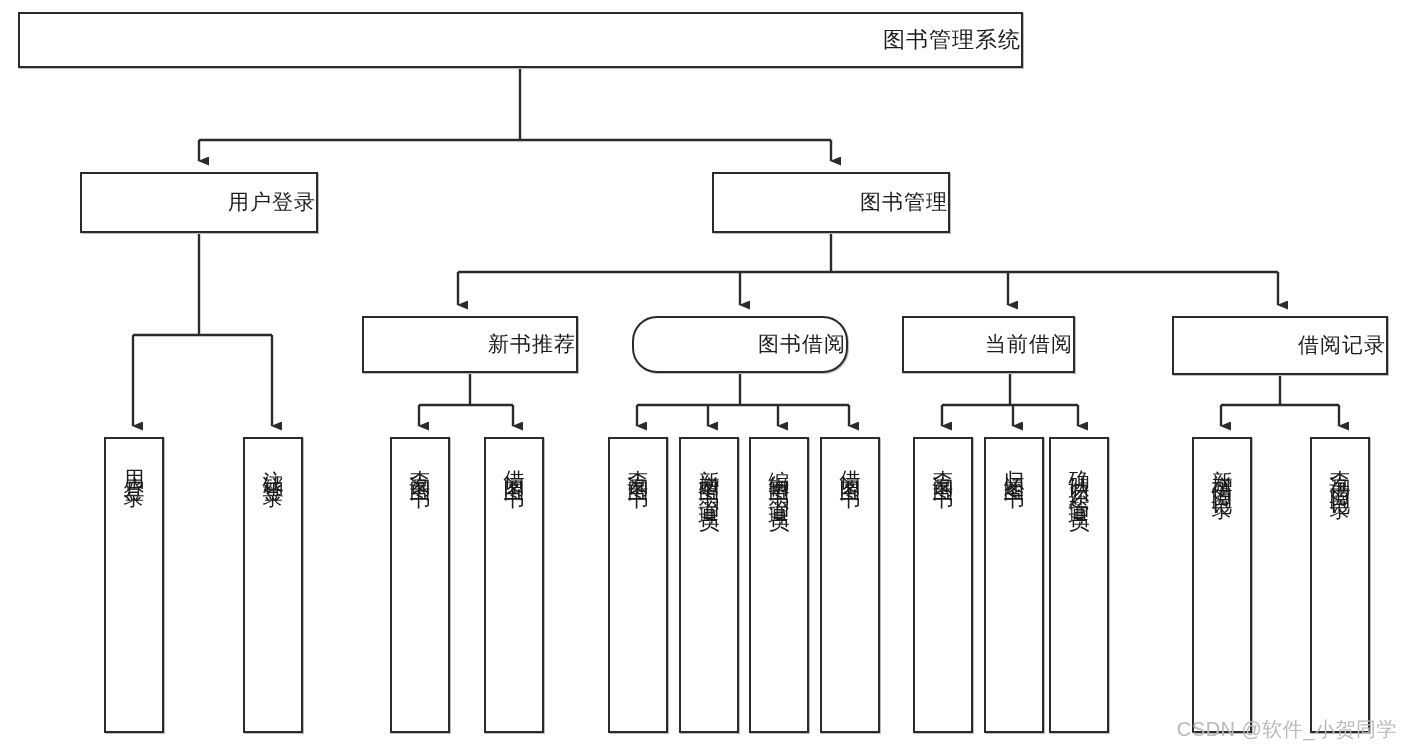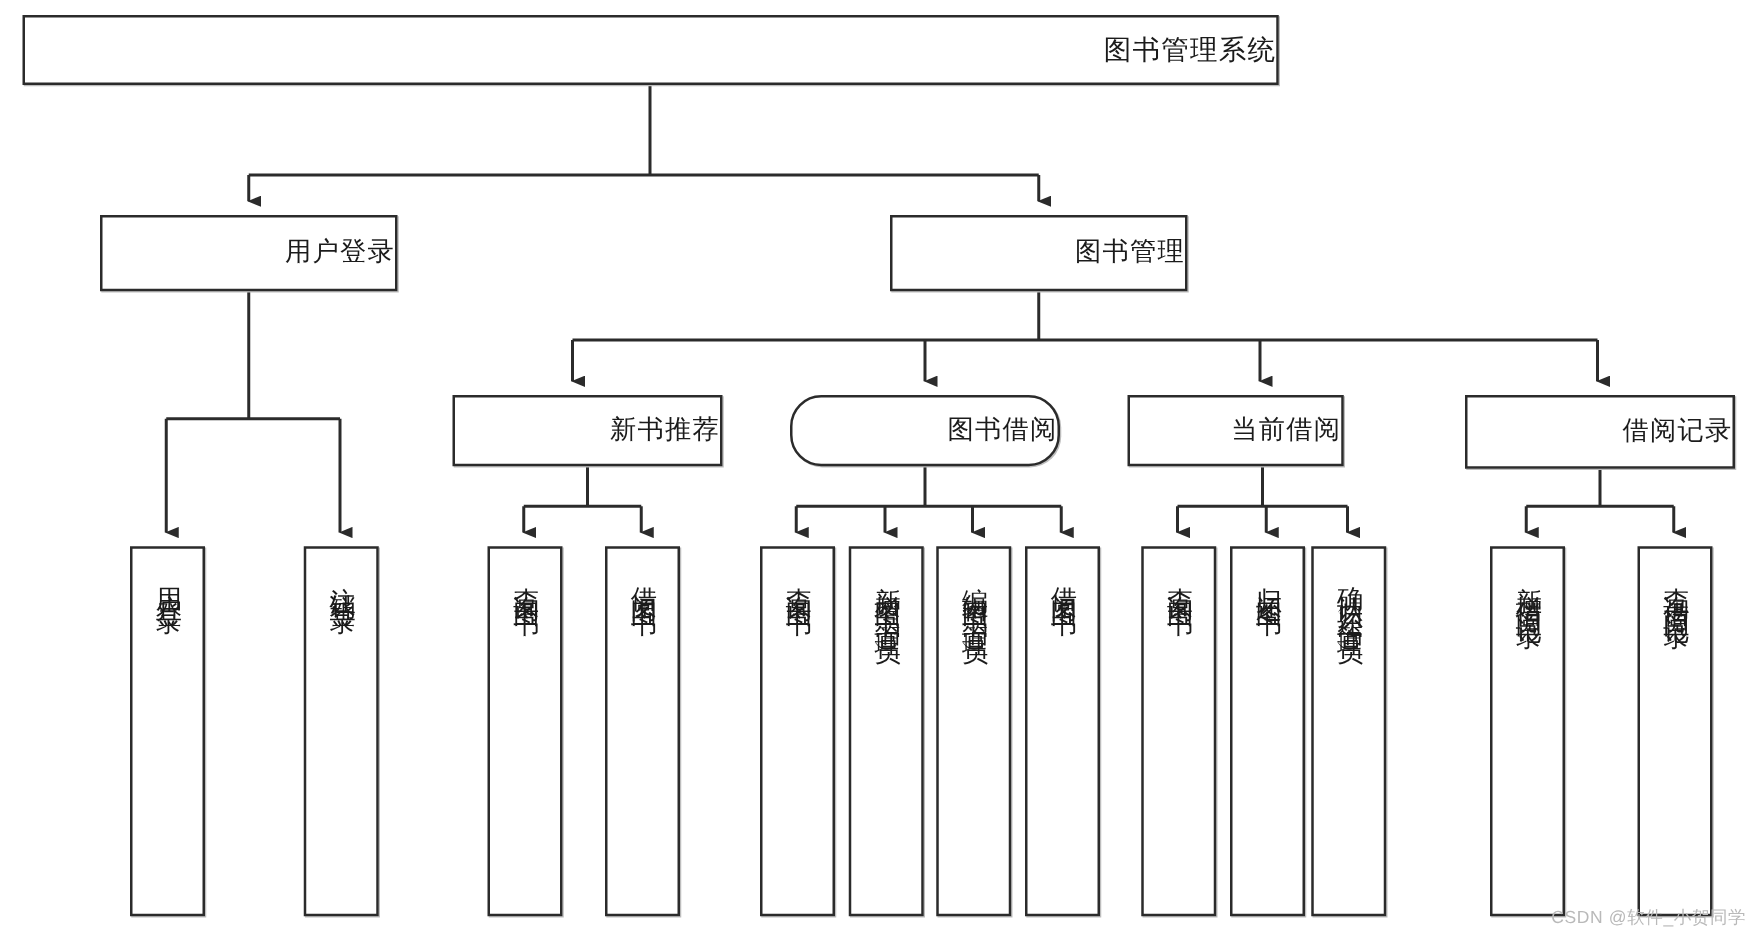--- a/index.html
+++ b/index.html
@@ -43,21 +43,21 @@
     text-orientation:upright;
     font-size:21px;
     letter-spacing:6px;
     line-height:1.05;
     white-space:nowrap;
   }
 
   .watermark{
     position:absolute;
     right:8px;bottom:4px;
-    font-size:14px;
+    font-size:20px;
     color:#b9b9b9;
     letter-spacing:0.5px;
     white-space:nowrap;
     user-select:none;
   }
 </style>
 </head>
 <body>
 
 <div id="diagram-root">

